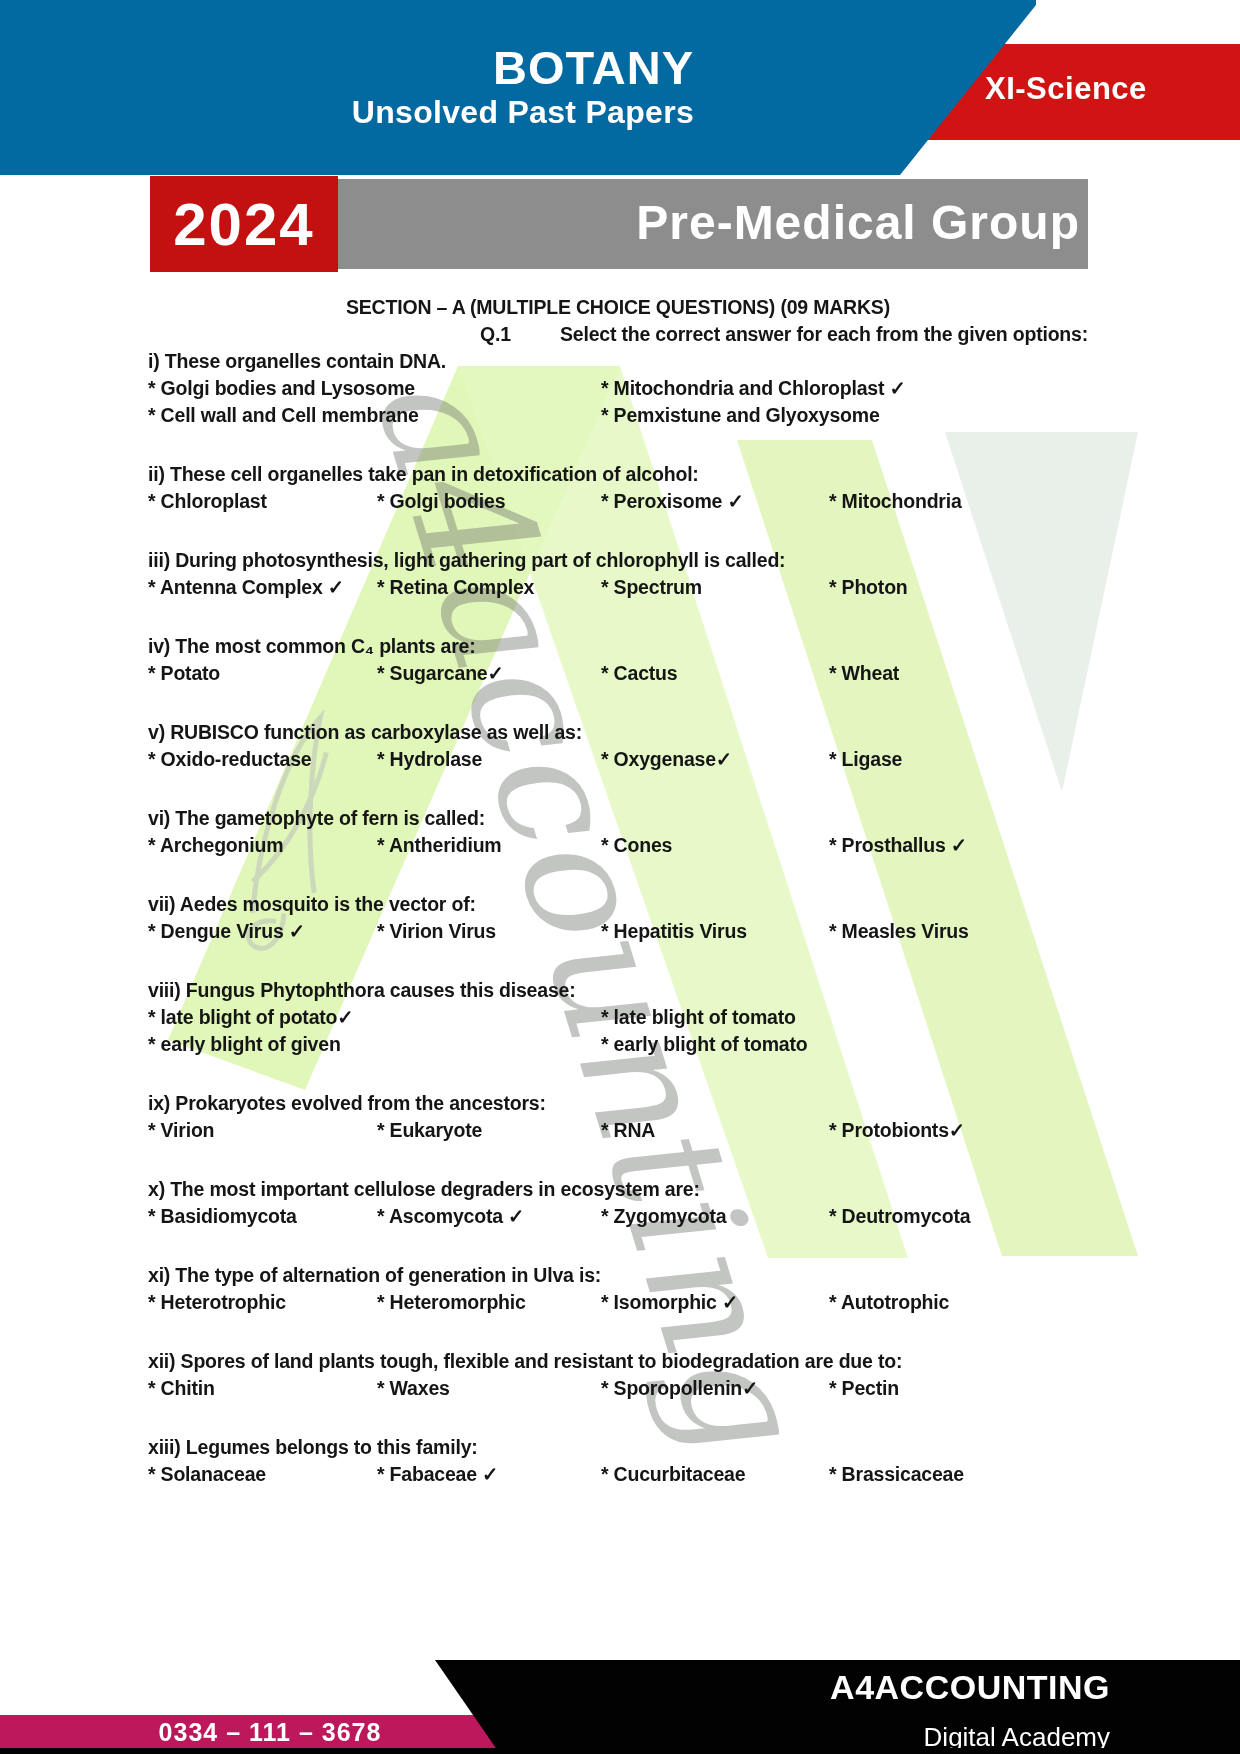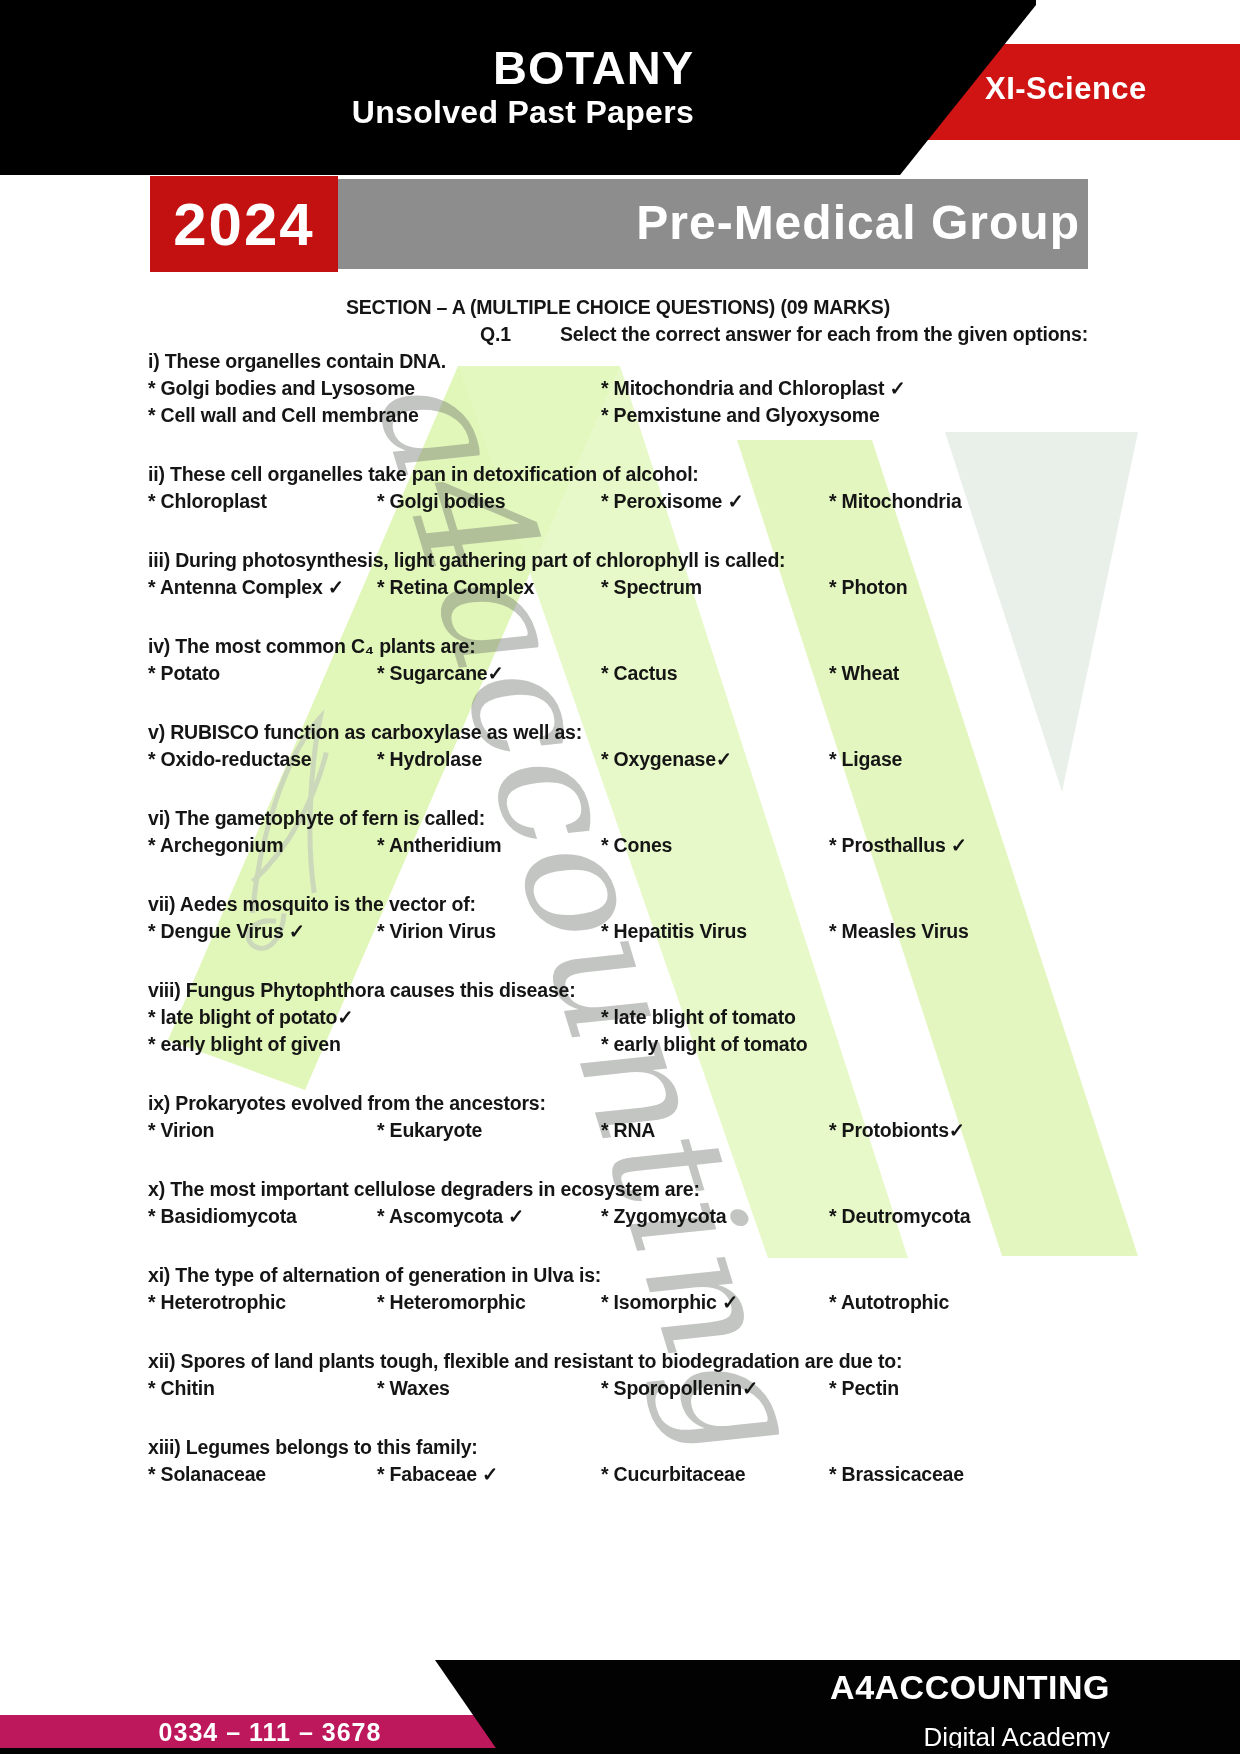--- a/index.html
+++ b/index.html
@@ -11,21 +11,21 @@
   .wm-svg{position:absolute;left:0;top:0;width:1240px;height:1754px;z-index:1;}
   .wm-text{
     position:absolute;left:505px;top:360px;z-index:1;white-space:nowrap;
     font-family:"DejaVu Serif",serif;font-style:italic;font-weight:normal;
     font-size:158px;color:#70766f;opacity:.42;letter-spacing:3px;
     transform:rotate(73deg);transform-origin:0 0;line-height:1;
   }
   
   .hdr-red{position:absolute;left:890px;top:44px;width:350px;height:96px;background:#d01414;z-index:2;}
   .hdr-badge{position:absolute;left:95px;top:27px;font-size:31px;color:#ffffff;letter-spacing:.5px;}
-  .hdr-black{position:absolute;left:0;top:0;width:1036px;height:175px;background:#000000;z-index:3;
+  .hdr-black{position:absolute;left:0;top:0;width:1036px;height:175px;background:#0369a1;z-index:3;
     clip-path:polygon(0 0,1040px 0,900px 175px,0 175px);}
   .hdr-text{position:absolute;right:342px;top:44px;text-align:right;color:#ffffff;}
   .hdr-title{font-size:47px;line-height:48px;letter-spacing:1px;}
   .hdr-sub{font-size:32px;line-height:27px;margin-top:7px;letter-spacing:.3px;}
   .year-box{position:absolute;left:150px;top:176px;width:188px;height:96px;background:#c31010;z-index:3;
     display:flex;align-items:center;justify-content:center;}
   .year-box span{font-size:60px;color:#ffffff;letter-spacing:2px;}
   .group-banner{position:absolute;left:338px;top:179px;width:750px;height:90px;background:#8d8d8d;z-index:3;}
   .group-banner span{position:absolute;right:8px;top:14px;font-size:48px;line-height:60px;color:#ffffff;letter-spacing:1px;}
   

